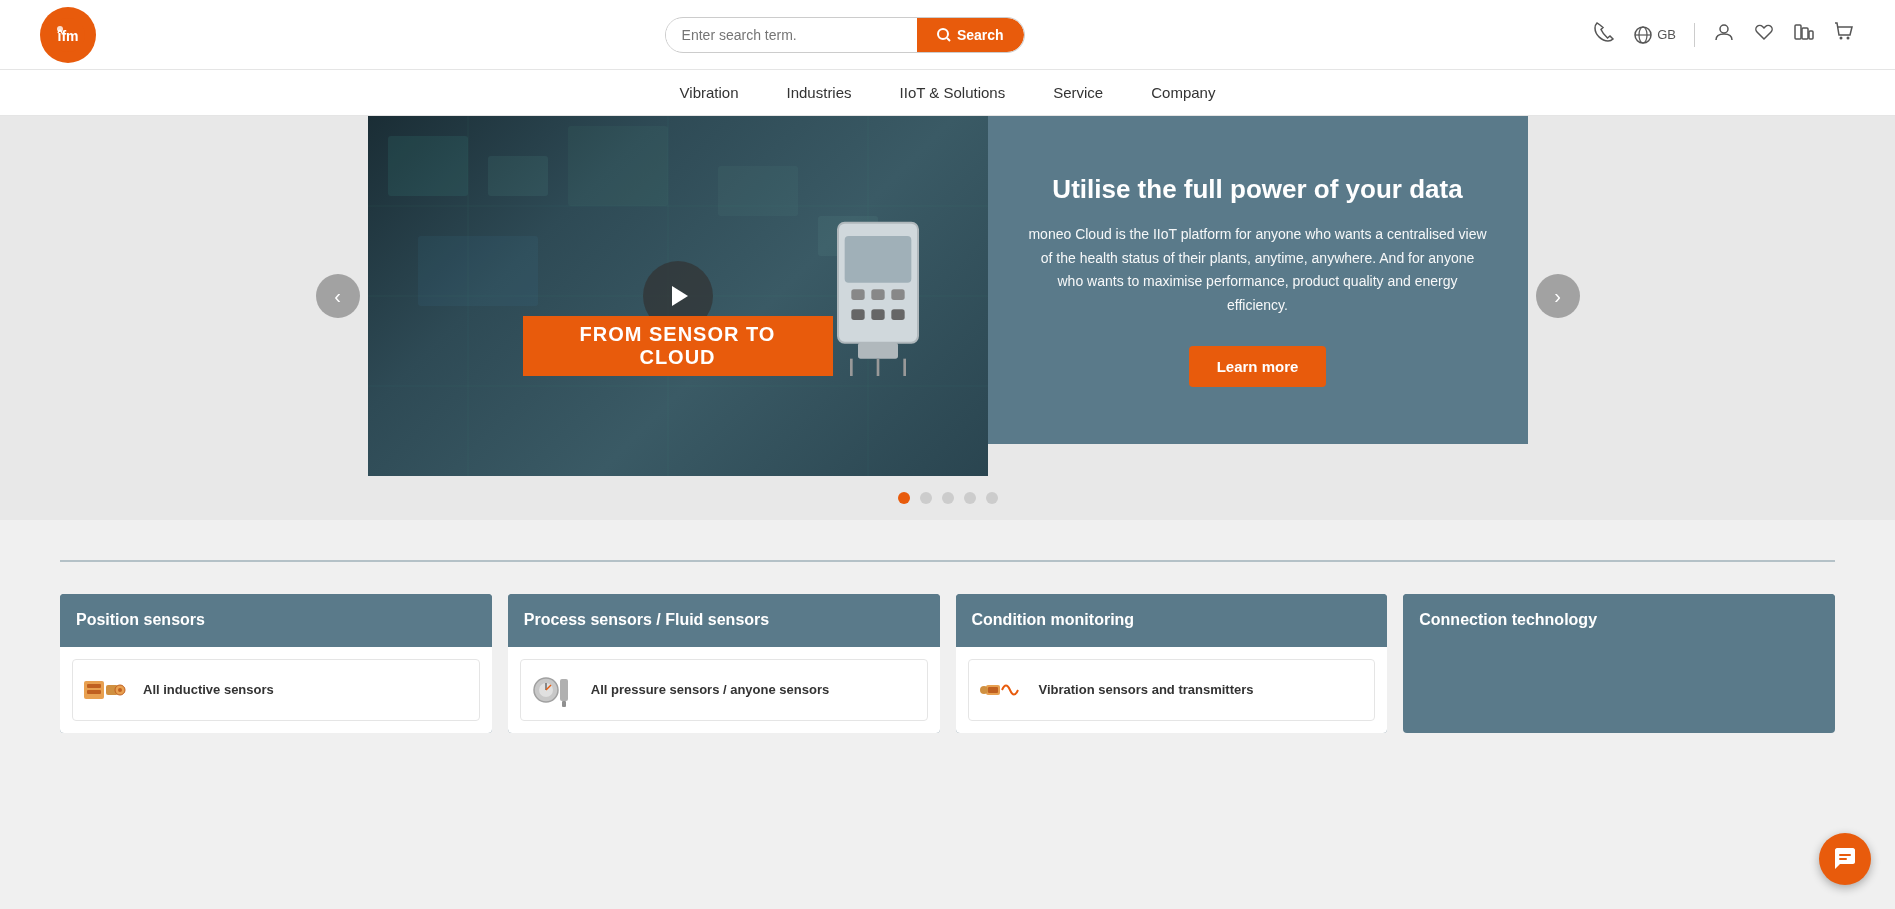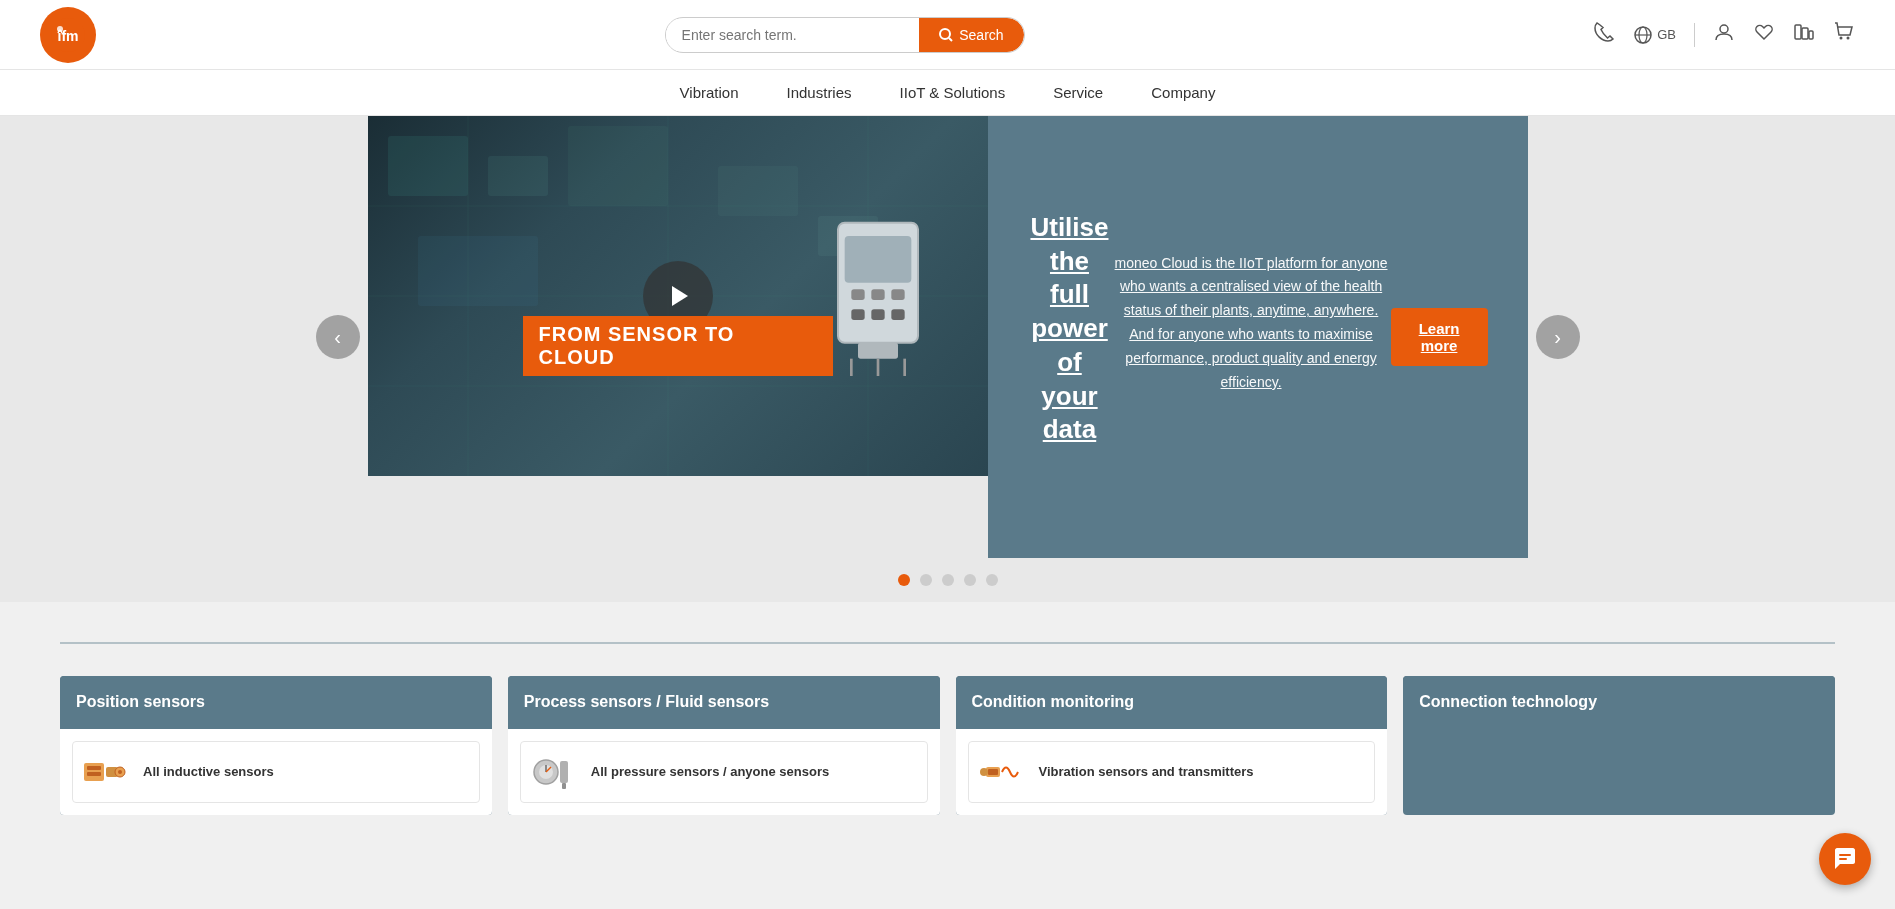--- a/index.html
+++ b/index.html
@@ -21,21 +21,21 @@
     }
     .search-bar {
       display: flex; align-items: center; border: 1px solid #ccc; border-radius: 25px; overflow: hidden;
       width: 360px;
     }
     .search-bar input {
       border: none; outline: none; padding: 8px 16px; flex: 1; font-size: 14px; color: #999;
     }
     .search-btn {
       background: #e85b0c; color: #fff; border: none; padding: 9px 20px; cursor: pointer;
-      display: flex; align-items: center; gap: 6px; font-size: 14px; font-weight: normal; border-radius: 0 25px 25px 0;
+      display: flex; align-items: center; gap: 6px; font-size: 14px; font-weight: bold; border-radius: 0 25px 25px 0;
     }
     .header-icons {
       display: flex; align-items: center; gap: 18px; color: #555; font-size: 20px;
     }
     .header-icons .divider { width: 1px; height: 24px; background: #ccc; }
     .header-icon { cursor: pointer; }
     .lang-selector { display: flex; align-items: center; gap: 4px; font-size: 14px; cursor: pointer; }
 
     
     .nav {
@@ -61,26 +61,25 @@
       width: 70px; height: 70px; background: rgba(50,50,50,0.7); border-radius: 50%;
       display: flex; align-items: center; justify-content: center; z-index: 3;
       color: #fff; font-size: 28px;
     }
     
     .device-svg {
       width: 120px; height: 160px;
     }
 
     .slide-info {
-      width: 540px; height: 442px;
+      width: 540px; height: 328px;
       background: #5a7a8a; color: #fff;
-      display: flex; flex-direction: row; align-items: center; justify-content: center;
+      display: flex; flex-direction: column; align-items: center; justify-content: center;
       padding: 40px;
       text-align: center;
-      text-decoration: underline;
     }
     .slide-info h2 { font-size: 26px; font-weight: bold; margin-bottom: 16px; line-height: 1.3; }
     .slide-info p { font-size: 14px; line-height: 1.7; margin-bottom: 28px; opacity: 0.95; }
     .learn-more-btn {
       background: #e85b0c; color: #fff; border: none; padding: 12px 28px;
       font-size: 15px; font-weight: bold; border-radius: 4px; cursor: pointer;
     }
     .slider-nav-btn {
       position: absolute; top: 50%; transform: translateY(-50%); z-index: 10;
       background: rgba(0,0,0,0.3); color: #fff; border: none; width: 44px; height: 44px;
@@ -244,21 +243,21 @@
         <line x1="300" y1="0" x2="300" y2="360" stroke="#4a8" stroke-width="1" opacity="0.3"></line>
         <line x1="500" y1="0" x2="500" y2="360" stroke="#4a8" stroke-width="1" opacity="0.3"></line>
       </svg>
 
       <div class="play-button">
         <svg width="28" height="28" viewBox="0 0 28 28">
             <polygon points="8,4 24,14 8,24" fill="white"></polygon>
           </svg>
       </div>
 
-      <div style="position:absolute;bottom:100px;left:50%;transform:translateX(-50%);z-index:3;">
+      <div style="position:absolute;bottom:100px;left:50%;transform:translateX(-50%);z-index:3;text-align:center;">
         <div style="background:#e85b0c;color:#fff;font-size:20px;font-weight:bold;padding:7px 16px;letter-spacing:1px;">FROM SENSOR TO CLOUD</div>
       </div>
 
       <svg class="device-svg" style="position:absolute;right:50px;top:50%;transform:translateY(-50%);z-index:2;" viewBox="0 0 80 120">
         <rect x="10" y="5" width="60" height="90" rx="5" fill="#d0d8dc" stroke="#b0b8bc" stroke-width="1.5"></rect>
         <rect x="15" y="15" width="50" height="35" rx="3" fill="#a0b0b8"></rect>
         <rect x="20" y="55" width="10" height="8" rx="2" fill="#888"></rect>
         <rect x="35" y="55" width="10" height="8" rx="2" fill="#888"></rect>
         <rect x="50" y="55" width="10" height="8" rx="2" fill="#888"></rect>
         <rect x="20" y="70" width="10" height="8" rx="2" fill="#666"></rect>

